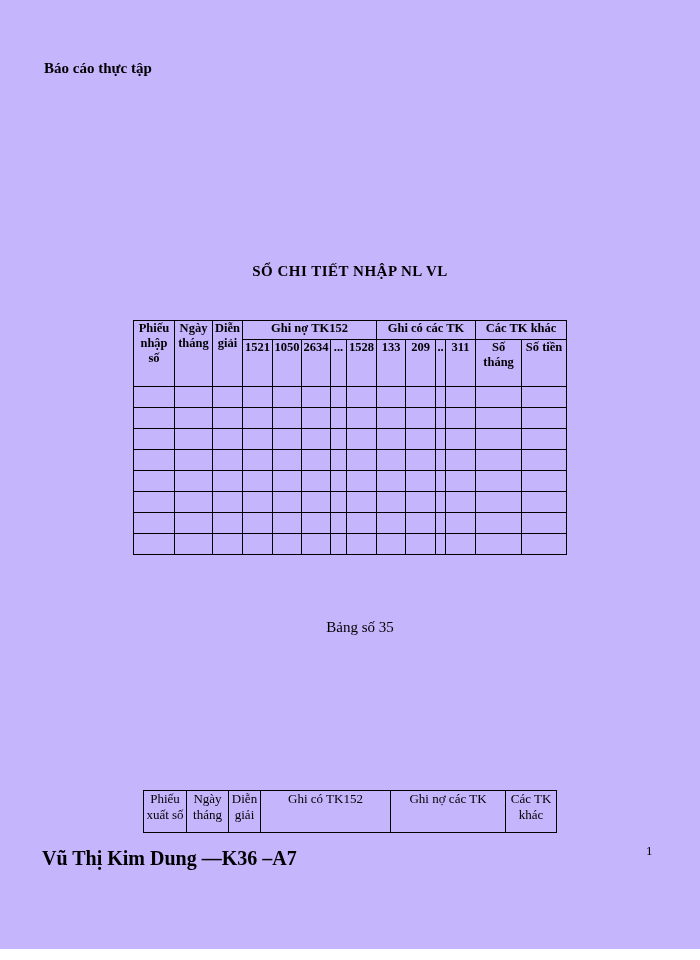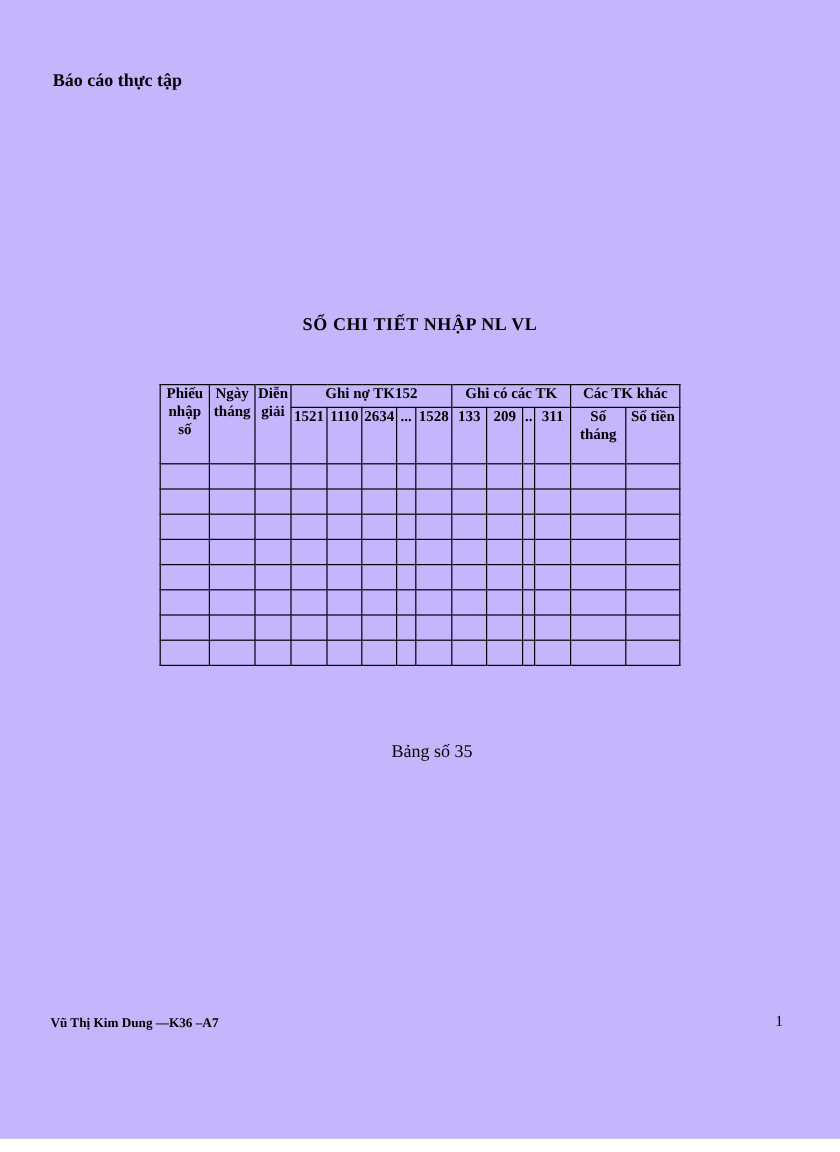--- a/index.html
+++ b/index.html
@@ -50,21 +50,21 @@
     overflow: hidden;
   }
   .nhap-table { left: 133px; top: 320px; width: 433px; font-weight: bold; }
   .nhap-table tr.group-row td { height: 19px; }
   .nhap-table tr.sub-row td { height: 47px; }
   .nhap-table tbody td { height: 21px; }
   .xuat-table { left: 143px; top: 790px; width: 413px; }
   .xuat-table td { height: 42px; font-size: 13px; }
   .footer-author {
     position: absolute; left: 42px; top: 847px;
-    font-size: 11px; font-weight: bold;
+    font-size: 20px; font-weight: bold;
   }
   .page-number {
     position: absolute; left: 646px; top: 843px;
     font-size: 13px;
   }
 </style>
 </head>
 <body>
 
 <div class="page">
@@ -95,21 +95,21 @@
       <tr class="group-row">
         <td rowspan="2">Phiếu nhập số</td>
         <td rowspan="2">Ngày tháng</td>
         <td rowspan="2">Diễn giải</td>
         <td colspan="5">Ghi nợ TK152</td>
         <td colspan="4">Ghi có các TK</td>
         <td colspan="2">Các TK khác</td>
       </tr>
       <tr class="sub-row">
         <td>1521</td>
-        <td>1110</td>
+        <td>1050</td>
         <td>2634</td>
         <td>...</td>
         <td>1528</td>
         <td>133</td>
         <td>209</td>
         <td>..</td>
         <td>311</td>
         <td>Số tháng</td>
         <td>Số tiền</td>
       </tr>
@@ -242,18 +242,38 @@
           <td></td>
           <td></td>
           <td></td>
         </tr>
       </tbody>
   </table>
 
   <div class="caption">Bảng số 35</div>
 
 
+  <table class="xuat-table">
+    <colgroup>
+      <col style="width:43px">
+        <col style="width:42px">
+        <col style="width:32px">
+      <col style="width:130px">
+        <col style="width:115px">
+        <col style="width:51px">
+    </colgroup>
+    <tbody>
+      <tr>
+        <td>Phiếu xuất số</td>
+        <td>Ngày tháng</td>
+        <td>Diễn giải</td>
+        <td>Ghi có TK152</td>
+        <td>Ghi nợ các TK</td>
+        <td>Các TK khác</td>
+      </tr>
+    </tbody>
+  </table>
 
   <div class="footer-author">Vũ Thị Kim Dung —K36 –A7</div>
 
   <div class="page-number">1</div>
 
 </div>
 
 </body></html>

